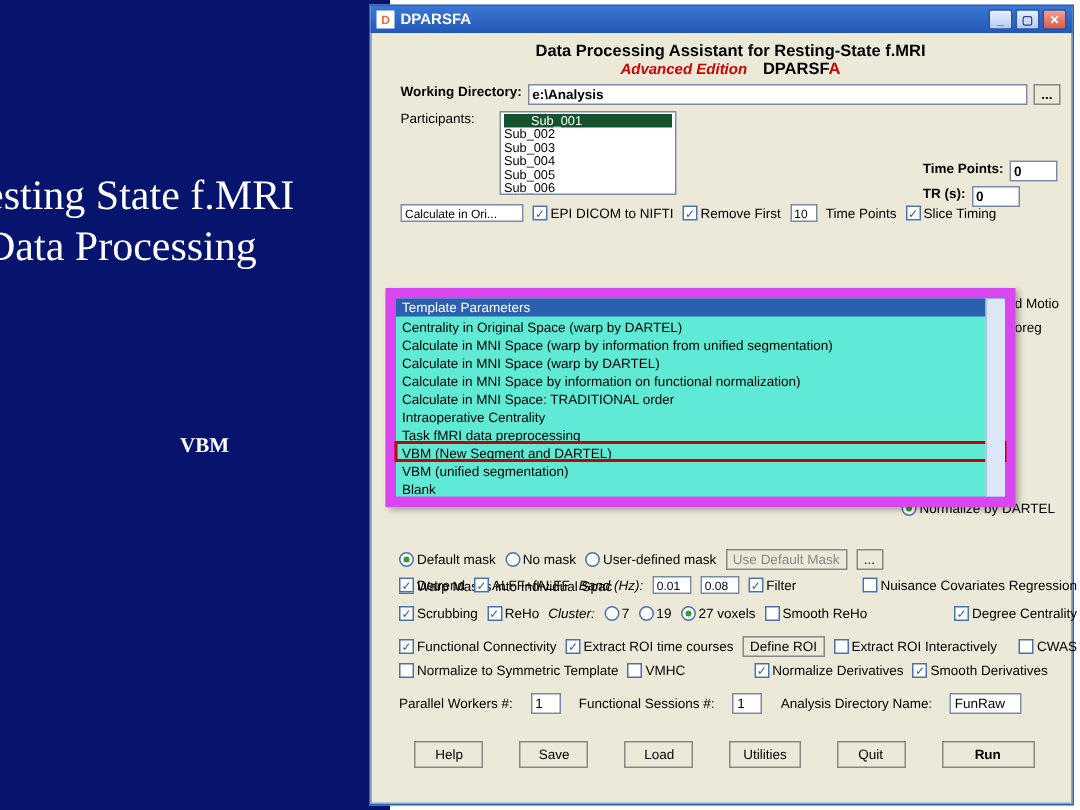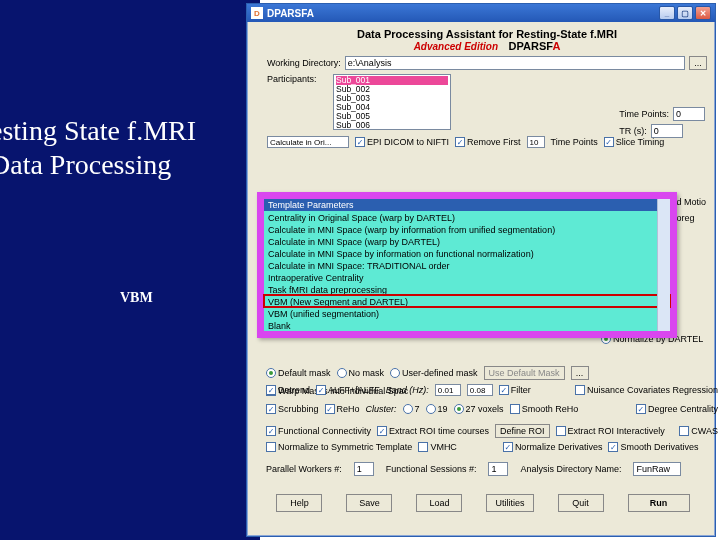--- a/index.html
+++ b/index.html
@@ -15,26 +15,26 @@
   .titlebar .ticon { width:12px; height:12px; background:#fff; margin-right:4px; display:flex; align-items:center; justify-content:center; font-size:8px; color:#e07030; font-weight:bold; }
   .titlebar .spacer { flex:1; }
   .tbtn { width:16px; height:14px; background:linear-gradient(#e8eefb,#b7cbef); border:1px solid #2857a6; margin-left:2px; display:flex; align-items:center; justify-content:center; font-size:8px; color:#2a4a8a; border-radius:2px; }
   .tbtn.close { background:linear-gradient(#f3a090,#dc5a44); color:#fff; }
   .content { padding: 4px 8px; margin-left: 12px; }
   .hdr { text-align:center; font-size:11px; font-weight:bold; margin: 2px 0 0; }
   .hdr2 { text-align:center; margin-bottom:4px; }
   .hdr2 .adv { color:#c00; font-style:italic; font-weight:bold; font-size:10px; margin-right:8px;text-align:center; }
   .hdr2 .dp { font-weight:bold; font-size:11px; }
   .hdr2 .dp .a { color:#c00; }
-  .row { display:flex; align-items:center; gap:4px; margin: 2px 0; }
+  .row { display:flex; align-items:flex-start; gap:4px; margin: 2px 0; font-weight: bold; }
   .lbl { font-size:9px; }
   .inp { background:#fff; border:1px solid #7a8aa0; height:14px; padding:0 2px; line-height:12px; font-size:9px; }
   .btn-dots { width:18px; height:14px; background:#ece9d8; border:1px solid #888; font-size:9px; text-align:center; line-height:12px; }
   .listbox { background:#fff; border:1px solid #7a8aa0; padding:1px 2px; width: 118px; height: 56px; overflow:hidden; font-size:8.5px; line-height:9px; }
-  .listbox .sel { background:#ec4899; color:#fff; }
+  .listbox .sel { background:#14532d; color:#fff;padding-left:18px; }
   .side-inputs { position:absolute; right:10px; top:100px; font-size:9px; }
   .side-inputs .row { margin:3px 0; }
   .smallin { width:32px; }
   .chk { display:inline-flex; align-items:center; gap:2px; font-size:9px; }
   .chk .box { width:10px; height:10px; border:1px solid #4a72a8; background:#fff; display:flex; align-items:center; justify-content:center; font-size:8px; color:#2a62b0; }
   .radio { display:inline-flex; align-items:center; gap:2px; font-size:9px; }
   .radio .dot { width:10px; height:10px; border:1px solid #4a72a8; border-radius:50%; background:#fff; display:flex; align-items:center; justify-content:center; }
   .radio .dot .inner { width:4px; height:4px; border-radius:50%; background:#3a9a3a; }
   .row-chk { display:flex; align-items:center; gap:6px; margin:2px 0; flex-wrap:wrap; }
   .dropdown-open { position:absolute; left: 10px; top: 188px; width: 420px; background:#5eead4; border:7px solid #d946ef; z-index:50; font-size:9px; box-shadow: 2px 2px 4px rgba(0,0,0,.3); }

